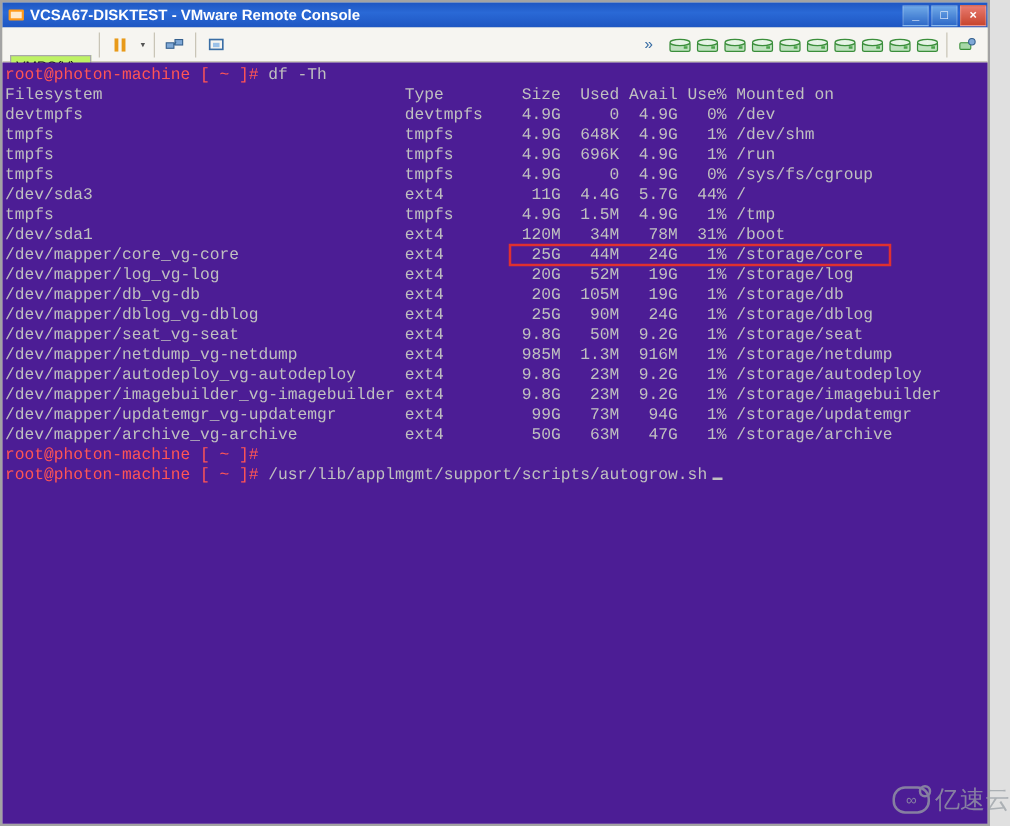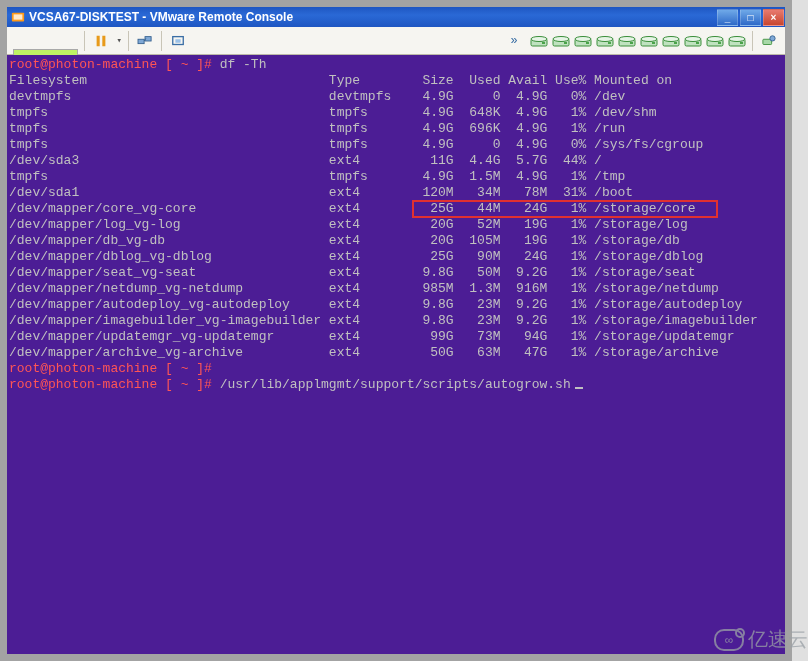--- a/index.html
+++ b/index.html
@@ -10,21 +10,21 @@
     font-size: 13px;
     background: #e0e0e0;
     position: relative;
   }
   .window {
     position: absolute;
     left: 0; top: 0;
     width: 792px;
     height: 661px;
     background: #ece9d8;
-    border: 7px solid #a3a3a3;
+    border: 2px solid #a3a3a3;
   }
   .titlebar {
     height: 20px;
     background: linear-gradient(to bottom, #1e56c2, #2a69d6 40%, #1e56c2);
     display: flex;
     align-items: center;
     color: #fff;
     font-family: Tahoma, sans-serif;
     font-size: 12px;
     font-weight: bold;

